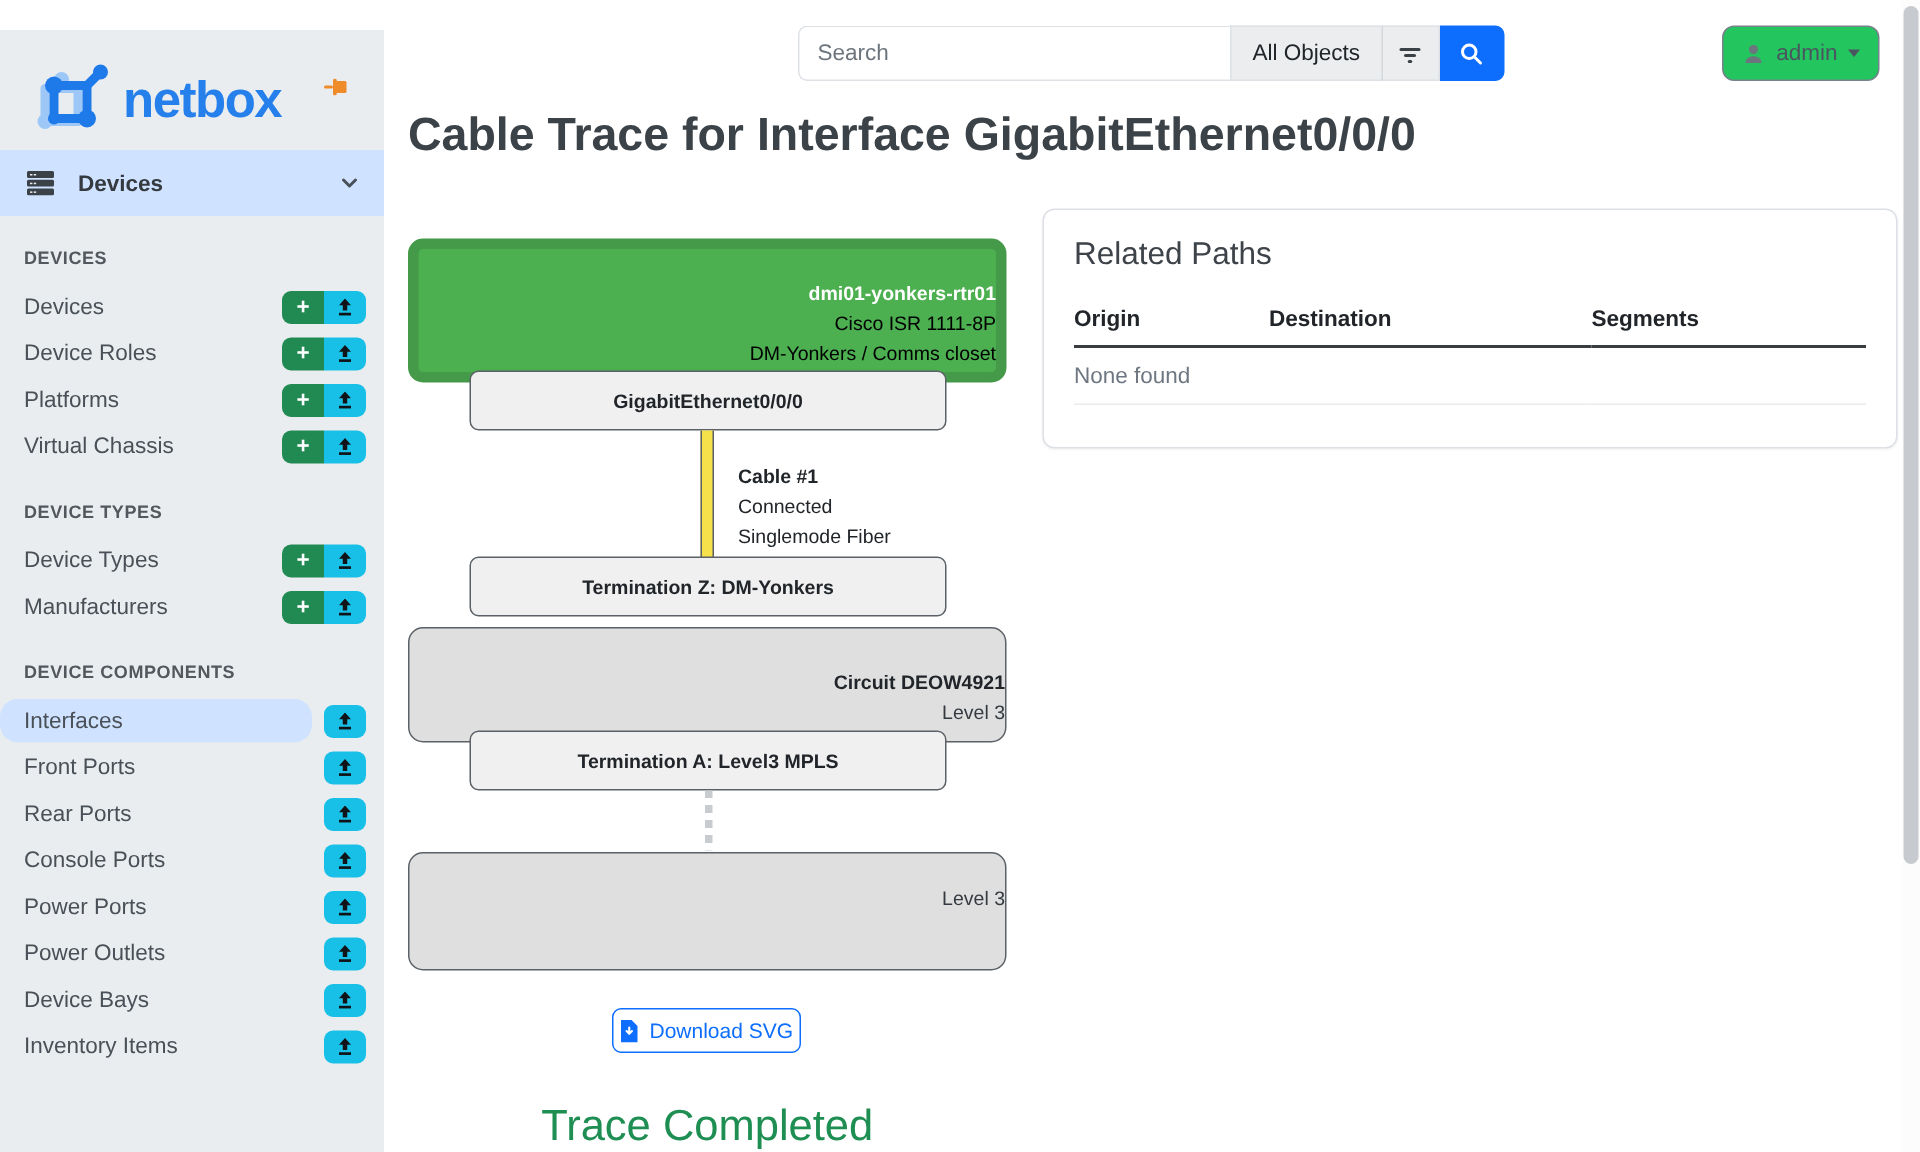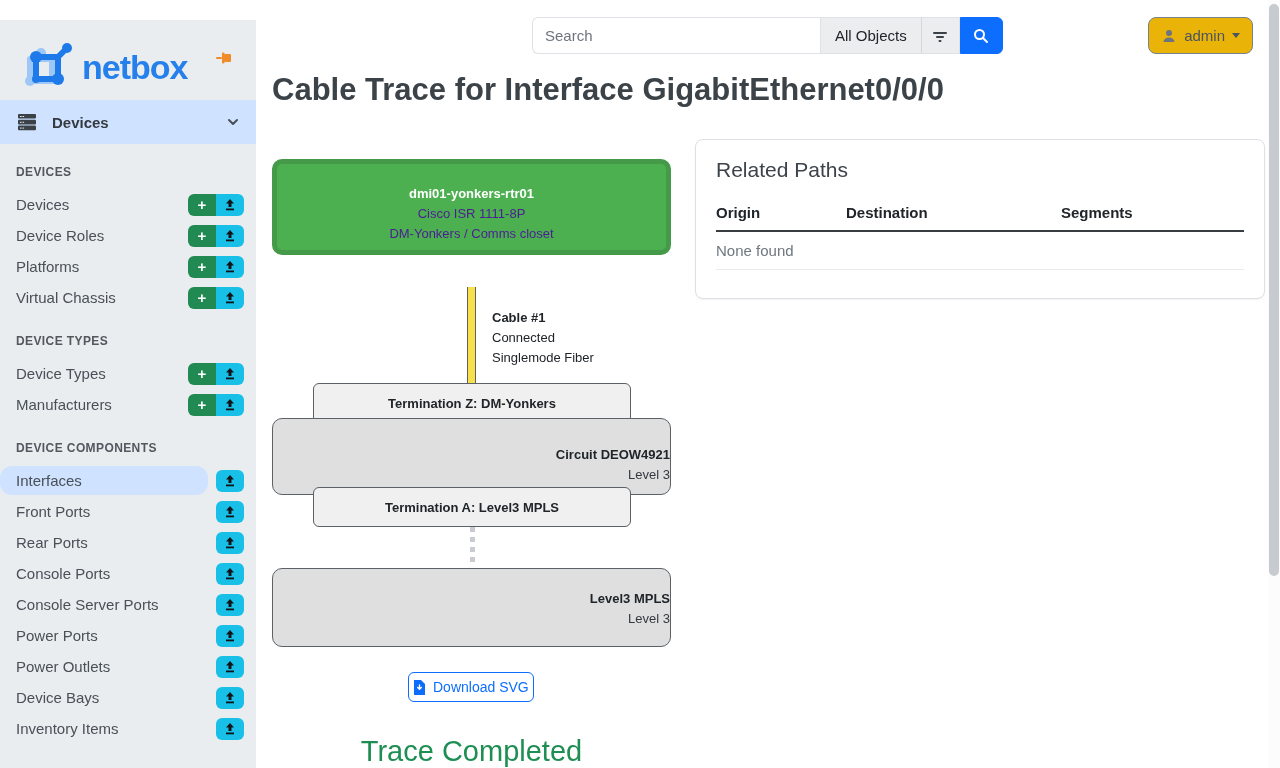--- a/index.html
+++ b/index.html
@@ -30,31 +30,31 @@
   
   #main { position:absolute; left:256px; top:0; width:1024px; height:768px; background:#fff; }
 
   
   .search-group { position:absolute; left:276px; top:17px; height:37px; display:flex; }
   .search-input { width:288px; height:37px; border:1px solid #dee2e6; border-right:none; border-radius:6px 0 0 6px; padding:0 12px; font-size:15px; color:#212529; outline:none; background:#fff; font-family:"Liberation Sans", sans-serif; }
   .search-input::placeholder { color:#6c757d; }
   .scope-btn { height:37px; padding:0 14px; background:#ebedef; border:1px solid #dee2e6; border-right:1px solid #d4d8db; display:flex; align-items:center; font-size:15px; color:#212529; cursor:pointer; }
   .filter-btn { width:38px; height:37px; background:#ebedef; border:1px solid #dee2e6; border-left:none; display:flex; align-items:center; justify-content:center; cursor:pointer; }
   .go-btn { width:43px; height:37px; background:#0d6efd; border:1px solid #0d6efd; border-radius:0 6px 6px 0; display:flex; align-items:center; justify-content:center; cursor:pointer; }
-  .user-btn { position:absolute; right:27px; top:17px; height:37px; padding:12px 12px; border:1px solid #77828c; border-radius:8px; display:flex; align-items:center; gap:7px; color:#4a5560; font-size:15px; cursor:pointer; background:#eab308; }
+  .user-btn { position:absolute; right:27px; top:17px; height:37px; padding:12px 12px; border:1px solid #77828c; border-radius:8px; display:flex; align-items:center; gap:7px; color:#4a5560; font-size:15px; cursor:pointer; background:#22c55e; }
   .caret-down { width:0; height:0; border-left:4px solid transparent; border-right:4px solid transparent; border-top:5px solid #4a5560; }
 
   .page-title { position:absolute; left:16px; top:72px; font-size:31px; color:#3b4248; }
 
   
   #trace { position:absolute; left:16px; top:159px; width:400px; height:620px; }
-  .node-box { position:absolute; border:5px solid #c2410c; border-radius:10px; text-align:center; }
+  .node-box { position:absolute; border:7px solid #c2410c; border-radius:10px; text-align:right; }
   .node-green { left:0; top:0; width:399px; height:96px; background:#4caf50; border-color:#459a49; padding-top:20px; }
   .node-green .t1 { font-size:13px; font-weight:bold; color:#fff; line-height:20px; }
-  .node-green .t2 { font-size:13px; color:#4c1d95; line-height:20px; }
+  .node-green .t2 { font-size:13px; color:#000000; line-height:20px; }
   .attach-box { position:absolute; left:41px; width:318px; height:40px; background:#f0f0f0; border:1px solid #5b6166; border-radius:6px; display:flex; align-items:center; justify-content:center; font-size:13px; font-weight:bold; color:#212529; }
   .big-gray { position:absolute; left:0; width:399px; background:#dfdfdf; border:1px solid #5b6166; border-radius:10px; text-align:right; }
   .big-gray .t1 { font-size:13px; font-weight:bold; color:#212529; line-height:20px; }
   .big-gray .t2 { font-size:13px; color:#343a40; line-height:20px;padding-left:21px; }
   .cable-line { position:absolute; left:195px; top:128px; width:9px; height:100px; background:#f6e14b; border-left:1px solid #5b6166; border-right:1px solid #5b6166; }
   .cable-info { position:absolute; left:220px; top:149px; font-size:13px; color:#212529; line-height:20px; text-align:left; }
   .cable-info .t1 { font-weight:bold; }
   .dash-line { position:absolute; left:198px; top:368px; width:5px; height:40px;
                background:repeating-linear-gradient(to bottom, #c8ccd0 0 5px, transparent 5px 10px); }
   .download-btn { position:absolute; left:136px; top:513px; height:30px; padding:0 4px; background:#fff; border:1px solid #0d6efd; border-radius:6px; display:flex; align-items:center; gap:7px; color:#0d6efd; font-size:14px; cursor:pointer; }
@@ -282,33 +282,20 @@
     <div class="btn-pair">
       <div class="mini-btn btn-import solo">
         <svg width="12" height="12" viewBox="0 0 12 12">
             <path d="M6 0 L10 4.5 H7.5 V8 H4.5 V4.5 H2 Z" fill="#101418"></path>
             <rect x="2" y="9.5" width="8" height="1.8" fill="#101418"></rect>
           </svg>
       </div>
     </div>
   </div>
 
-  <div class="side-item">
-    <div class="item-label-wrap">
-      <span class="item-label">Console Server Ports</span>
-    </div>
-    <div class="btn-pair">
-      <div class="mini-btn btn-import solo">
-        <svg width="12" height="12" viewBox="0 0 12 12">
-            <path d="M6 0 L10 4.5 H7.5 V8 H4.5 V4.5 H2 Z" fill="#101418"></path>
-            <rect x="2" y="9.5" width="8" height="1.8" fill="#101418"></rect>
-          </svg>
-      </div>
-    </div>
-  </div>
 
   <div class="side-item">
     <div class="item-label-wrap">
       <span class="item-label">Power Ports</span>
     </div>
     <div class="btn-pair">
       <div class="mini-btn btn-import solo">
         <svg width="12" height="12" viewBox="0 0 12 12">
             <path d="M6 0 L10 4.5 H7.5 V8 H4.5 V4.5 H2 Z" fill="#101418"></path>
             <rect x="2" y="9.5" width="8" height="1.8" fill="#101418"></rect>
@@ -394,45 +381,47 @@
   <h1 class="page-title">Cable Trace for Interface GigabitEthernet0/0/0</h1>
 
   <div id="trace">
 
     <div class="node-box node-green">
       <div class="t1">dmi01-yonkers-rtr01</div>
       <div class="t2">Cisco ISR 1111-8P</div>
       <div class="t2">DM-Yonkers / Comms closet</div>
     </div>
 
+    <div class="attach-box" style="top:88px;">
+      <span>GigabitEthernet0/0/0</span>
+    </div>
 
     <div class="cable-line"></div>
     <div class="cable-info">
       <div class="t1">Cable #1</div>
       <div>Connected</div>
       <div>Singlemode Fiber</div>
     </div>
 
-    <div class="attach-box" style="top:224px;">
+    <div class="attach-box" style="top:212px;">
       <span>Termination Z: DM-Yonkers</span>
     </div>
 
     <div class="big-gray" style="top:259px; height:77px; padding-top:26px;">
       <div class="t1">Circuit DEOW4921</div>
       <div class="t2">Level 3</div>
     </div>
 
     <div class="attach-box" style="top:328px;">
       <span>Termination A: Level3 MPLS</span>
     </div>
 
     <div class="dash-line"></div>
 
     <div class="big-gray" style="top:409px; height:79px; padding-top:20px;">
-      <div class="t1">Level3 MPLS</div>
       <div class="t2">Level 3</div>
     </div>
 
     <div class="download-btn">
       <svg width="13" height="15" viewBox="0 0 13 15">
         <path d="M1 0 h7 l4 4 v11 h-11 Z" fill="#0d6efd"></path>
         <path d="M6.5 5 v4 M4.7 7.4 l1.8 1.8 l1.8 -1.8" stroke="#fff" stroke-width="1.4" fill="none" stroke-linecap="round" stroke-linejoin="round"></path>
       </svg>
       <span>Download SVG</span>
     </div>

